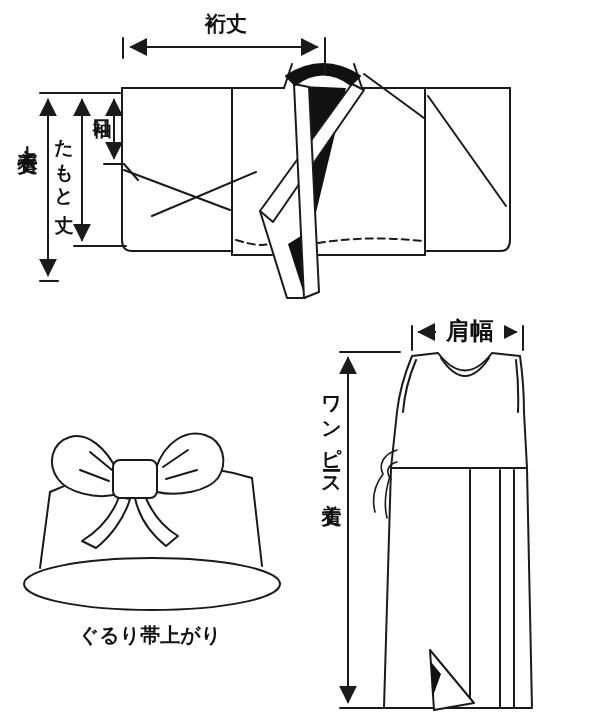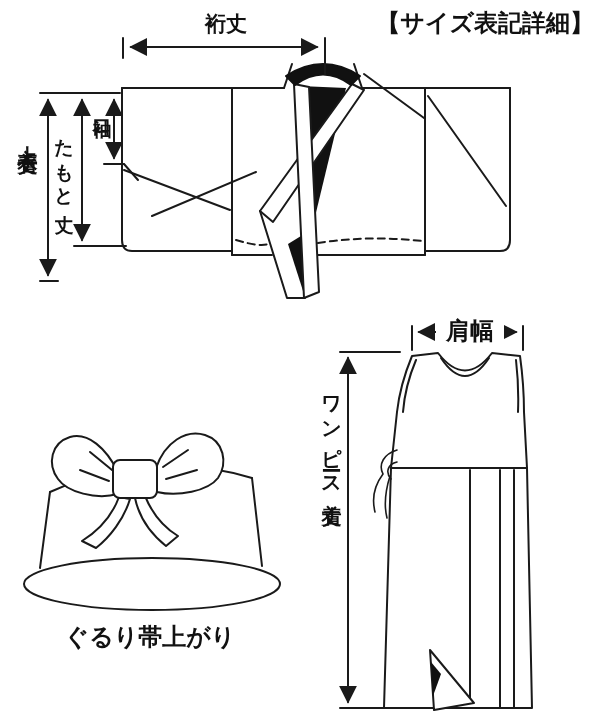--- a/index.html
+++ b/index.html
@@ -118,29 +118,28 @@
     <g stroke="#1a1a1a" stroke-width="2" fill="none" stroke-linecap="round">
 
       <path d="M412,326 L412,350 M523,326 L523,350"></path>
       <line x1="419" y1="332" x2="516" y2="332" marker-start="url(#arr)" marker-end="url(#arr)"></line>
 
       <path d="M340,352 L400,352 M340,708 L384,708"></path>
       <line x1="348" y1="358" x2="348" y2="702" marker-start="url(#arr)" marker-end="url(#arr)"></line>
     </g>
   </svg>
 
-  <div class="label title" style="top:10px;right:6px;">【サイズ表記詳細】</div>
 
   <div class="label center onwhite" style="left:168px;top:12px;width:110px;font-size:21px;">裄丈</div>
 
   <div class="vlabel" style="left:93px;top:103px;font-size:19px;">袖口</div>
 
   <div class="vlabel" style="left:55px;top:125px;font-size:19px;">たもと丈</div>
 
   <div class="vlabel" style="left:18px;top:130px;font-size:20px;">上衣着丈</div>
 
-  <div class="label center" style="left:50px;top:624px;width:200px;font-size:24px;">ぐるり帯上がり</div>
+  <div class="label center" style="left:50px;top:624px;width:200px;font-size:20px;">ぐるり帯上がり</div>
 
   <div class="label center onwhite" style="left:436px;top:318px;width:62px;font-size:24px;">肩幅</div>
 
   <div class="vlabel" style="left:322px;top:382px;font-size:20px;">ワンピース着丈</div>
 
 </div>
 
 </body></html>

